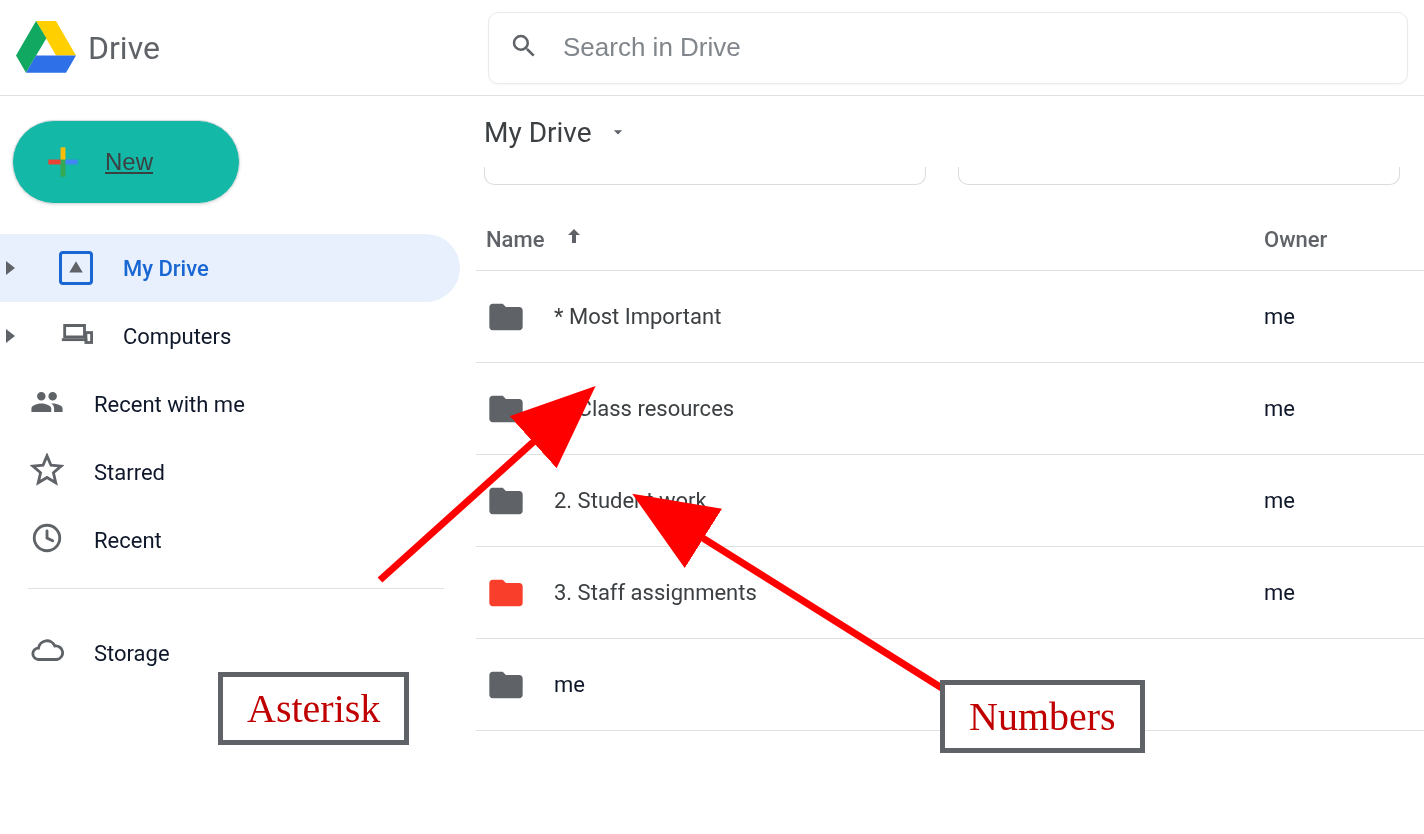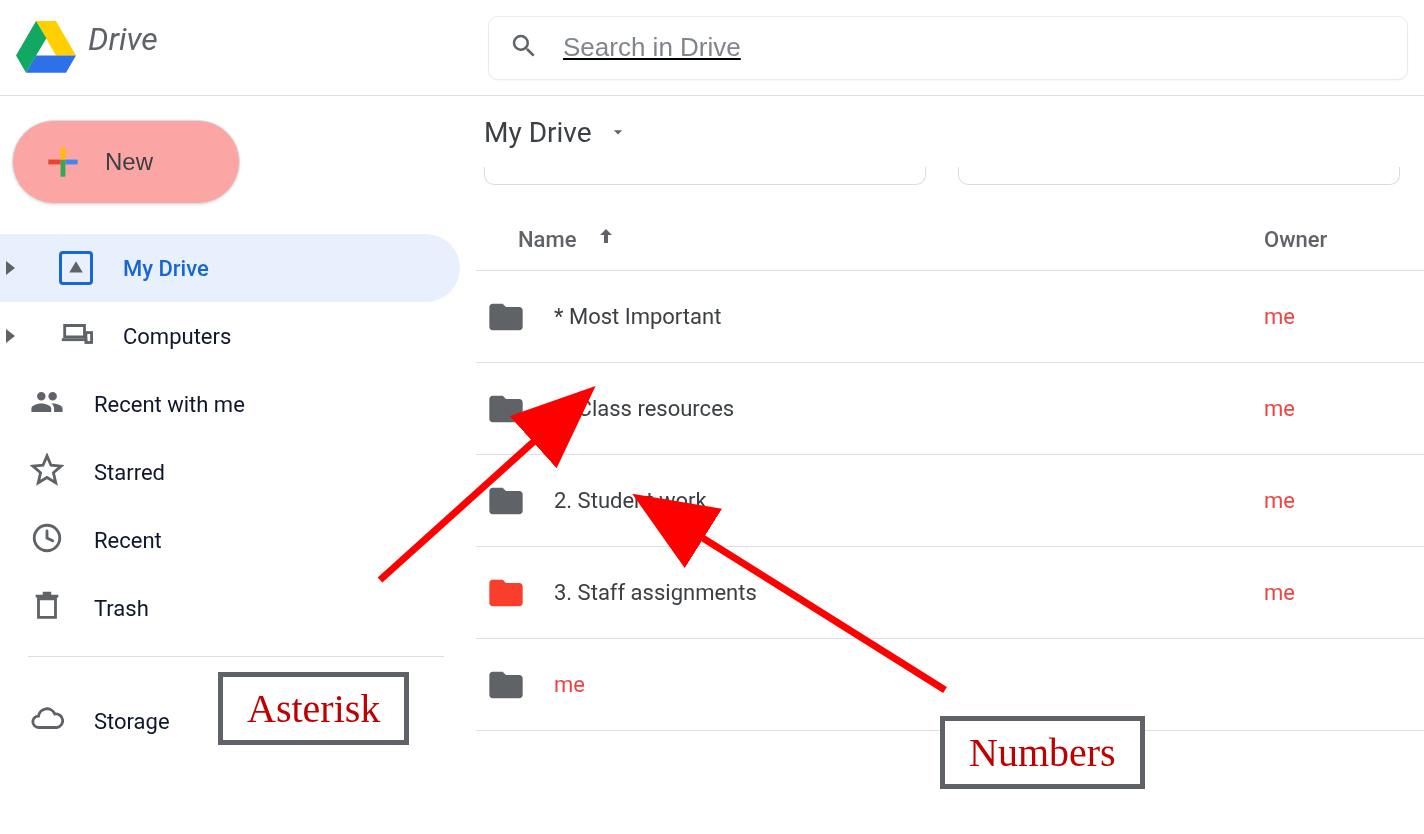--- a/index.html
+++ b/index.html
@@ -16,43 +16,41 @@
   .header {
     display: flex;
     align-items: center;
     height: 96px;
     padding: 0 16px;
     border-bottom: 1px solid #e0e0e0;
     position: relative;
   }
   .logo-wrap {
     display: flex;
-    align-items: flex-start;
+    align-items: center;
     gap: 12px;
     width: 472px;
-    font-style: italic;
   }
   .drive-logo svg { width: 60px; height: 56px; display:block;}
   .drive-title {
     font-size: 32px;
     color: #5f6368;
     font-weight: 400;
   }
   .search-bar {
     flex: 1;
-    height: 64px;
+    height: 72px;
     background: #fff;
     border: 1px solid #e8eaed;
     border-radius: 10px;
     display: flex;
     align-items: center;
     padding: 0 20px;
     gap: 24px;
     box-shadow: 0 1px 2px rgba(0,0,0,0.04);
-    text-decoration: underline;
   }
   .search-bar svg { width: 30px; height: 30px; fill:#5f6368; }
   .search-input {
     border: none;
     outline: none;
     font-size: 26px;
     color: #5f6368;
     flex:1;
     background: transparent;
   }
@@ -68,31 +66,32 @@
   .sidebar {
     width: 460px;
     padding-top: 24px;
     position: relative;
   }
   .new-btn {
     margin-left: 12px;
     width: 228px;
     height: 84px;
     border-radius: 42px;
-    background: #fca5a5;
+    background: #14b8a6;
     border: 1px solid #dadce0;
     box-shadow: 0 1px 3px rgba(60,64,67,0.15);
     display: flex;
     align-items: center;
     gap: 20px;
     padding: 0 28px;
     cursor: pointer;
     font-size: 24px;
     color: #3c4043;
     font-weight: 500;
+    text-decoration: underline;
   }
   .plus-icon svg { width: 44px; height:44px; display:block;}
   .nav {
     margin-top: 30px;
     list-style: none;
   }
   .nav-item {
     height: 68px;
     display: flex;
     align-items: center;
@@ -177,38 +176,37 @@
     border-bottom:1px solid #e0e0e0;
     font-size:22px;
     color:#5f6368;
     font-weight:500;
   }
   .col-name {
     flex:1;
     display:flex;
     align-items:center;
     gap:18px;
-    margin-left:32px;
   }
   .col-owner { width:150px;margin-left:20px; }
   .sort-arrow svg{ width:24px; height:24px; fill:#5f6368;}
 
   .row {
     display:flex;
     align-items:center;
     height:92px;
     padding:0 10px;
     border-bottom:1px solid #e0e0e0;
     font-size:22px;
     color:#3c4043;
     cursor:pointer;
   }
   .row .folder-icon { width:40px; height:40px; margin-right:28px; }
   .row .fname { flex:1; display:flex; align-items:flex-end; gap:16px;}
-  .row .owner { width:150px; color:#ef4444; }
+  .row .owner { width:150px; color:#0f172a; }
   .star-icon svg{width:28px; height:28px; fill:#bdc1c6;}
 
   
   .annot-box {
     position:absolute;
     border:5px solid #5f6368;
     background:#fff;
     display:flex;
     align-items:center;
     justify-content:center;
@@ -302,28 +300,20 @@
         <span>Starred</span>
       </li>
       <li class="nav-item">
         <span>
           <svg viewBox="0 0 24 24">
               <circle cx="12" cy="12" r="9" fill="none" stroke="#5f6368" stroke-width="2"></circle>
               <path d="M12 7v5l4 2" fill="none" stroke="#5f6368" stroke-width="2" stroke-linecap="round"></path>
             </svg>
         </span>
         <span>Recent</span>
-      </li>
-      <li class="nav-item">
-        <span>
-          <svg viewBox="0 0 24 24">
-              <path d="M6 7h12v13H6zM4 5h16M9 3h6" fill="none" stroke="#5f6368" stroke-width="2"></path>
-            </svg>
-        </span>
-        <span>Trash</span>
       </li>
     </ul>
     <div class="nav-divider"></div>
     <ul class="nav">
       <li class="nav-item">
         <span>
           <svg viewBox="0 0 24 24">
               <path d="M19 18H6a4 4 0 010-8 6 6 0 0111.5-1.5A4 4 0 1119 18z" fill="none" stroke="#5f6368" stroke-width="2"></path>
             </svg>
         </span>
@@ -405,21 +395,21 @@
           <div class="owner">me</div>
         </div>
       </div>
 
   </div>
 </div>
 
 <div class="annot-box" style="left:218px; top:672px;">
   <span>Asterisk</span>
 </div>
-<div class="annot-box" style="left:940px; top:716px;">
+<div class="annot-box" style="left:940px; top:680px;">
   <span>Numbers</span>
 </div>
 
 <svg class="arrow" style="left:370px; top:380px;" width="230" height="220">
   <defs>
       <marker id="ah1" markerWidth="12" markerHeight="12" refX="9" refY="5" orient="auto">
         <polygon points="0,0 12,5 0,10" fill="#ff0000"></polygon>
       </marker>
     </defs>
   <line x1="10" y1="200" x2="210" y2="20" stroke="#ff0000" stroke-width="7" marker-end="url(#ah1)"></line>

